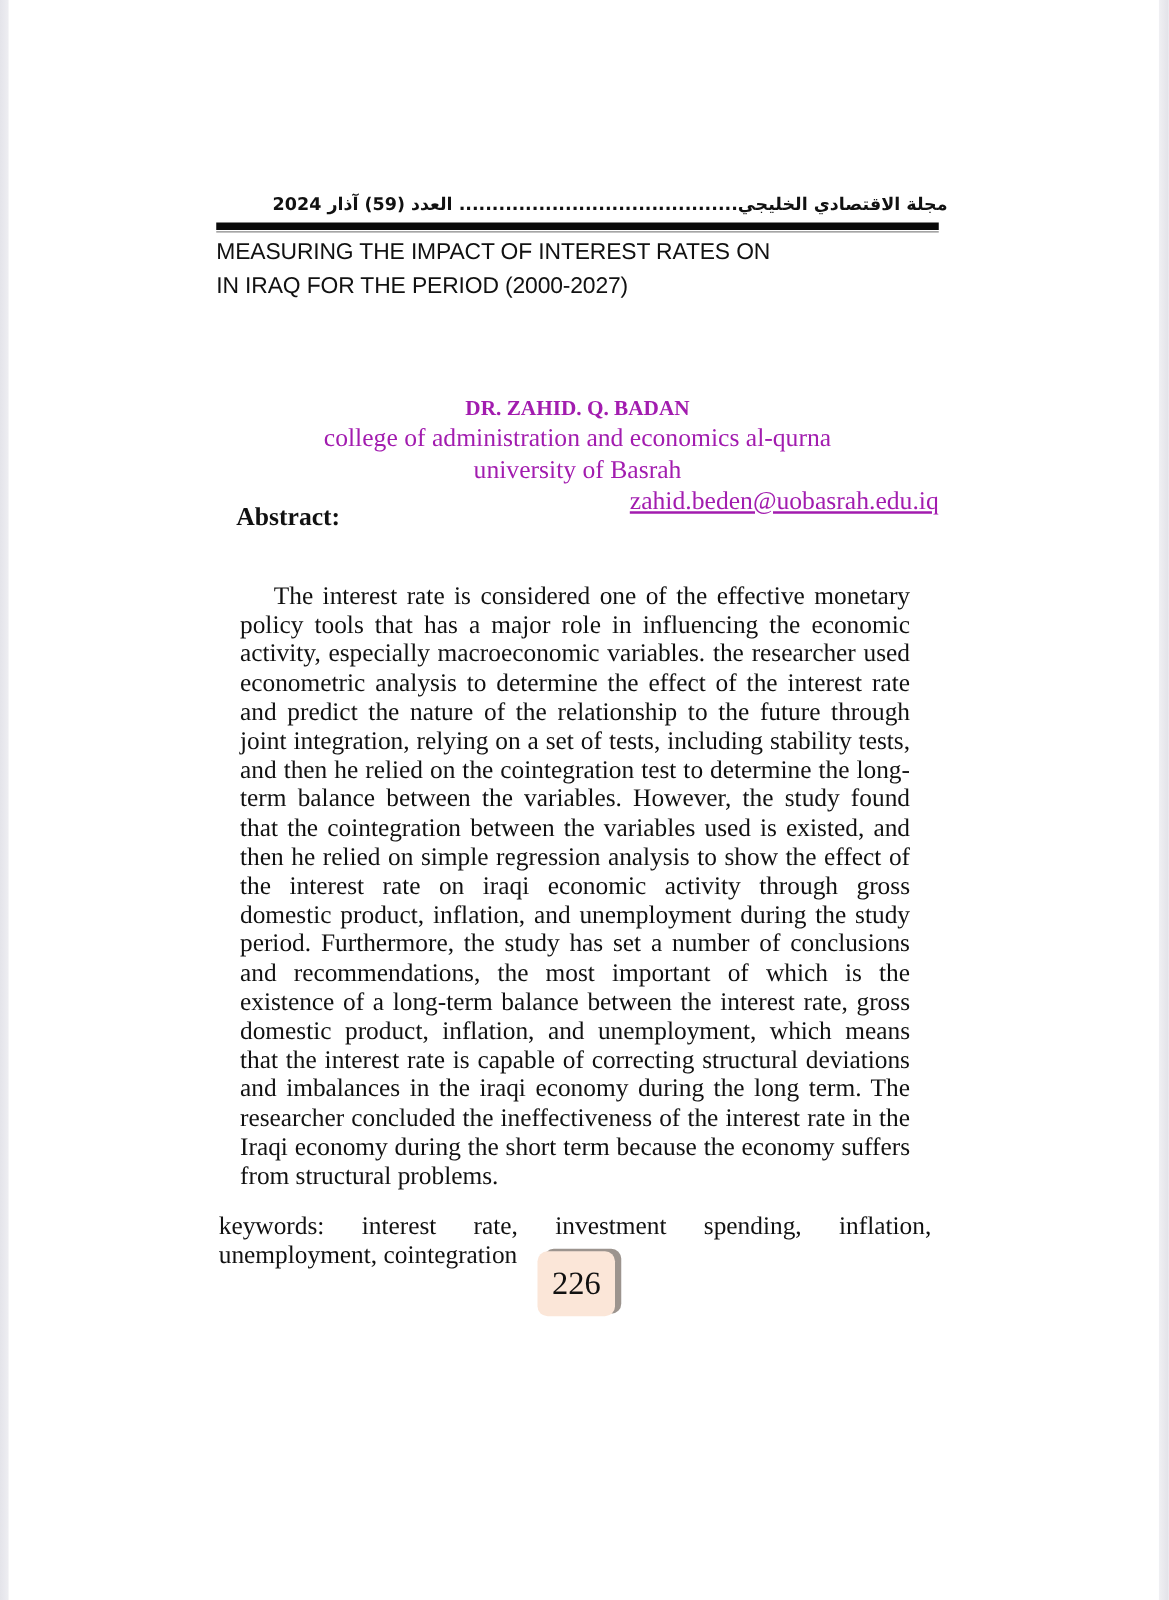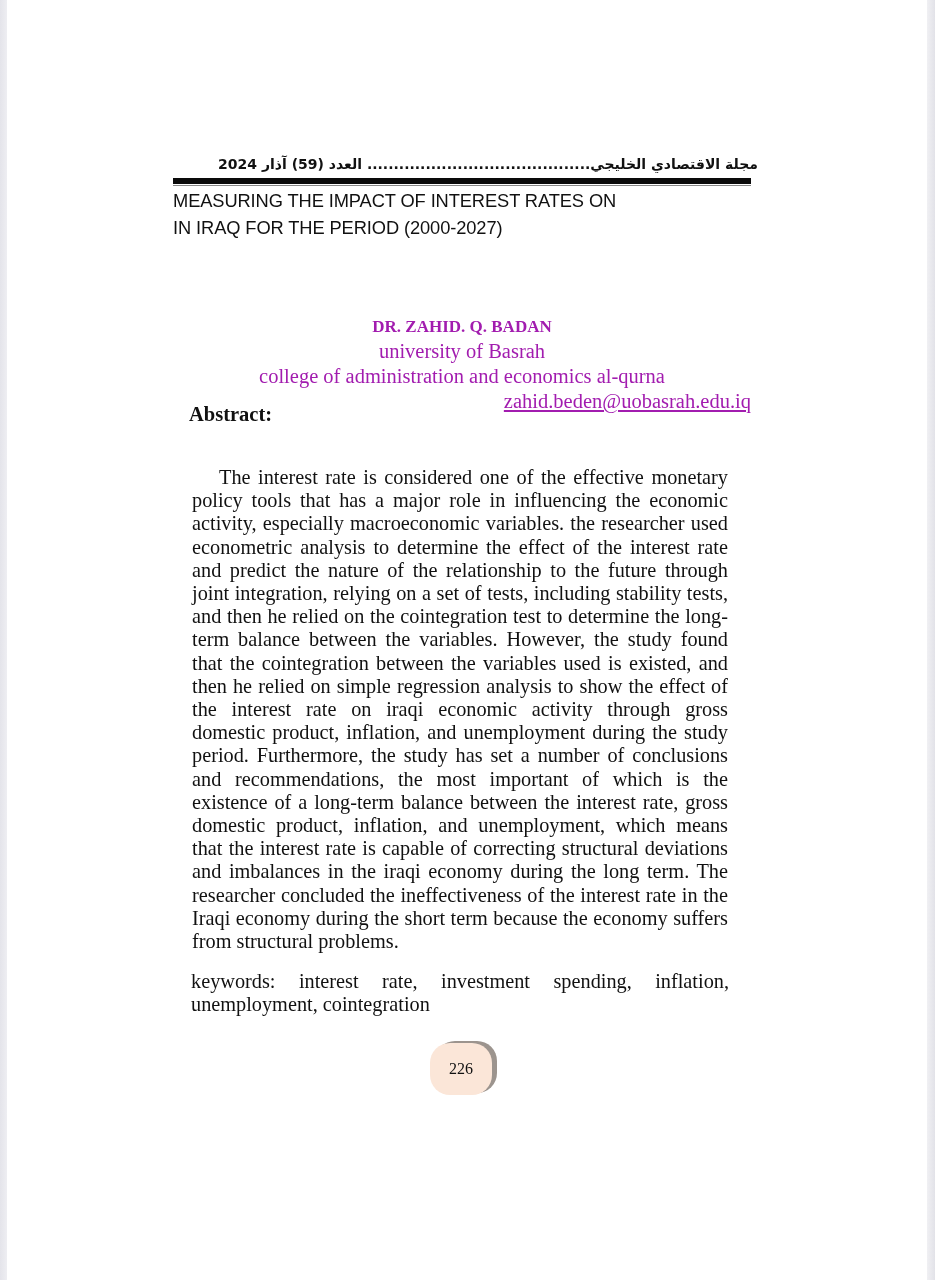--- a/index.html
+++ b/index.html
@@ -48,27 +48,27 @@
   .abstract-heading {
     position: absolute; left: 175px; top: 403px;
     font-family: "Liberation Serif", serif; font-weight: bold; font-size: 20.5px; color: #111; margin-left: 14px;
   }
   .abstract-body {
     position: absolute; left: 175px; top: 449px; width: 570px;
     font-family: "Liberation Serif", serif; font-size: 20.3px; line-height: 23.2px;
     color: #111; text-align: justify;
   }
   .abstract-body p { margin: 17px; text-indent: 27px; text-align-last: left; }
-  .keywords { margin: 16px; text-align: justify; }
+  .keywords { margin: 0; text-align: justify; }
   .keywords .kline1 { display: block; text-align: justify; text-align-last: justify; }
   .page-number {
-    position: absolute; left: 430px; top: 1043px; width: 62px; height: 52px;
-    background: #fbe6d8; border-radius: 20px;
+    position: absolute; left: 430px; top: 1001px; width: 62px; height: 52px;
+    background: #fbe6d8; border-radius: 8px;
     box-shadow: 5px -2px 0 0 #9c948e;
-    font-family: "Liberation Serif", serif; font-size: 16px; color: #111;
+    font-family: "Liberation Serif", serif; font-size: 26px; color: #111;
     display: flex; align-items: center; justify-content: center;
   }
 </style>
 </head>
 <body>
 
 <div class="edge-left"></div>
 <div class="edge-right"></div>
 
 <div class="page">
@@ -78,22 +78,22 @@
 <div class="header-rule"></div>
 <div class="header-rule-thin"></div>
 
 <div class="title">
   <div>MEASURING THE IMPACT OF INTEREST RATES ON</div>
   <div>IN IRAQ FOR THE PERIOD (2000-2027)</div>
 </div>
 
 <div class="author-block">
   <div class="author-name">DR. ZAHID. Q. BADAN</div>
+  <div class="affil">college of administration and economics al-qurna</div>
   <div class="affil">university of Basrah</div>
-  <div class="affil">college of administration and economics al-qurna</div>
   <div class="email">zahid.beden@uobasrah.edu.iq</div>
 </div>
 
 <div class="abstract-heading">Abstract:</div>
 
 <div class="abstract-body">
   <p>The interest rate is considered one of the effective monetary policy tools that has a major role in influencing the economic activity, especially macroeconomic variables. the researcher used econometric analysis to determine the effect of the interest rate and predict the nature of the relationship to the future through joint integration, relying on a set of tests, including stability tests, and then he relied on the cointegration test to determine the long-term balance between the variables. However, the study found that the cointegration between the variables used is existed, and then he relied on simple regression analysis to show the effect of the interest rate on iraqi economic activity through gross domestic product, inflation, and unemployment during the study period. Furthermore, the study has set a number of conclusions and recommendations, the most important of which is the existence of a long-term balance between the interest rate, gross domestic product, inflation, and unemployment, which means that the interest rate is capable of correcting structural deviations and imbalances in the iraqi economy during the long term. The researcher concluded the ineffectiveness of the interest rate in the Iraqi economy during the short term because the economy suffers from structural problems.</p>
   <div class="keywords">
     <span class="kline1">keywords: interest rate, investment spending, inflation,</span>
     <span>unemployment, cointegration</span>

